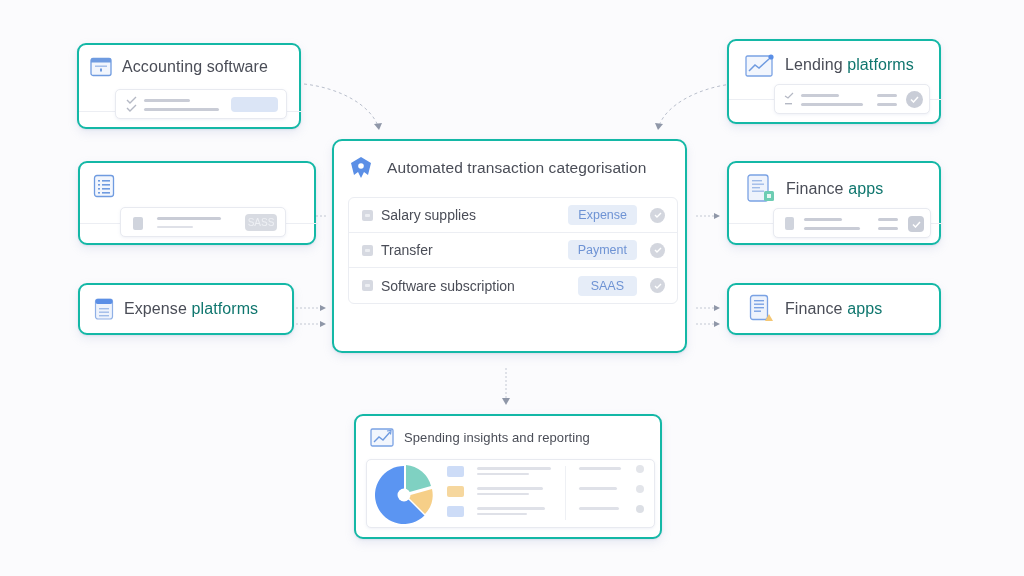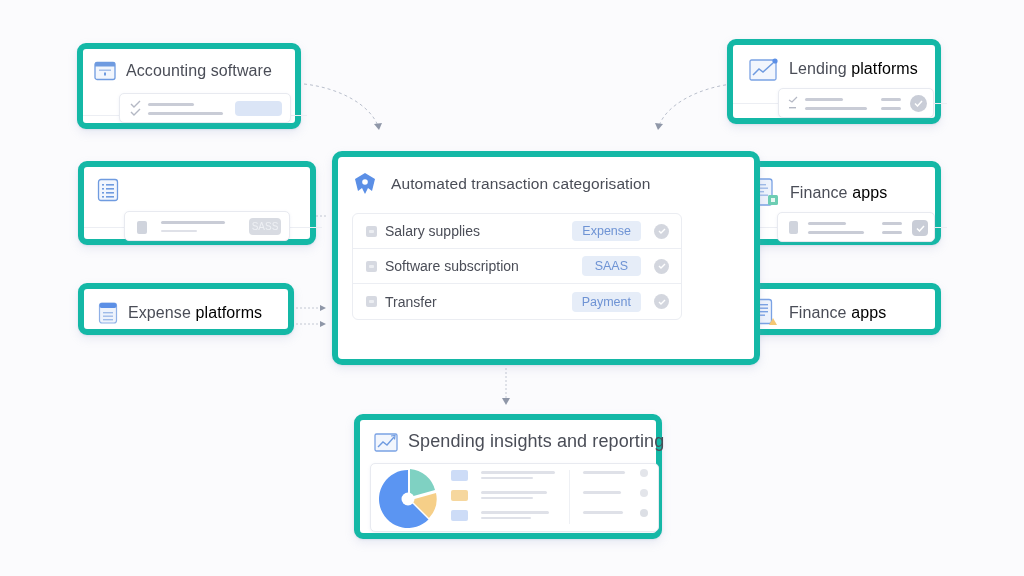--- a/index.html
+++ b/index.html
@@ -6,32 +6,32 @@
   html, body { width: 1024px; height: 576px; overflow: hidden; }
   body {
     background: #fbfbfd;
     font-family: "Liberation Sans", "DejaVu Sans", sans-serif;
     color: #4a4d57;
     position: relative;
   }
   .card {
     position: absolute;
     background: #ffffff;
-    border: 6px solid #14b8a6;
+    border: 2px solid #14b8a6;
     border-radius: 9px;
     box-shadow: 0 4px 10px rgba(150,160,200,0.18), 0 1px 2px rgba(150,160,200,0.2);
   }
   .card-head {
     display: flex; align-items: center; gap: 10px;
     position: absolute;
   }
   .card-title {
     font-size: 16px; color: #4a4d57; white-space: nowrap; letter-spacing: 0.1px;
   }
-  .card-title .light { color: #000000; }
+  .card-title .light { color: #0f766e; }
   .mini {
     position: absolute;
     background: #fff;
     border: 1px solid #e8eaf0;
     border-radius: 5px;
     box-shadow: 0 1px 3px rgba(150,160,200,0.15);
   }
   .divider {
     position: absolute; height: 1px; background: #eceef3;
   }
@@ -231,70 +231,70 @@
       <rect x="5" y="6" width="10" height="1.4" fill="#7aa2e4"></rect>
       <rect x="5" y="9.5" width="10" height="1.4" fill="#7aa2e4"></rect>
       <rect x="5" y="13" width="10" height="1.4" fill="#7aa2e4"></rect>
       <rect x="5" y="16.5" width="7" height="1.4" fill="#7aa2e4"></rect>
       <path d="M16 27 L20 20 L24 27 Z" fill="#f4c774"></path>
     </svg>
     <span class="card-title"><span>Finance</span><span class="light"> apps</span></span>
   </div>
 </div>
 
-<div class="card" style="left:332px;top:151px;width:428px;height:214px;border-radius:10px;">
+<div class="card" style="left:332px;top:139px;width:355px;height:214px;border-radius:10px;">
   <div class="card-head" style="left:15px;top:15px;gap:14px;">
     <svg width="24" height="24" viewBox="0 0 24 24">
       <path d="M12 1 L22 7 L19 19 L15 16 L12 22 L9 16 L5 19 L2 7 Z" fill="#5b8fe6"></path>
       <circle cx="12" cy="10" r="2.8" fill="#ffffff"></circle>
     </svg>
     <span class="card-title" style="font-size:15.5px;">Automated transaction categorisation</span>
   </div>
   <div class="tx-list">
     <div class="tx-row">
       <span class="tx-box"></span>
       <span class="tx-label">Salary supplies</span>
       <span class="tx-chip">Expense</span>
       <span class="tx-check">
           <svg width="8" height="6" viewBox="0 0 8 6">
             <path d="M1 3 L3 5 L7 1" stroke="#fff" stroke-width="1.4" fill="none"></path>
           </svg>
         </span>
     </div>
     <div class="tx-row">
       <span class="tx-box"></span>
+      <span class="tx-label">Transfer</span>
+      <span class="tx-chip">Payment</span>
+      <span class="tx-check">
+          <svg width="8" height="6" viewBox="0 0 8 6">
+            <path d="M1 3 L3 5 L7 1" stroke="#fff" stroke-width="1.4" fill="none"></path>
+          </svg>
+        </span>
+    </div>
+    <div class="tx-row">
+      <span class="tx-box"></span>
       <span class="tx-label">Software subscription</span>
       <span class="tx-chip" style="padding:0 13px;">SAAS</span>
       <span class="tx-check">
           <svg width="8" height="6" viewBox="0 0 8 6">
             <path d="M1 3 L3 5 L7 1" stroke="#fff" stroke-width="1.4" fill="none"></path>
           </svg>
         </span>
     </div>
-    <div class="tx-row">
-      <span class="tx-box"></span>
-      <span class="tx-label">Transfer</span>
-      <span class="tx-chip">Payment</span>
-      <span class="tx-check">
-          <svg width="8" height="6" viewBox="0 0 8 6">
-            <path d="M1 3 L3 5 L7 1" stroke="#fff" stroke-width="1.4" fill="none"></path>
-          </svg>
-        </span>
-    </div>
   </div>
 </div>
 
 <div class="card" style="left:354px;top:414px;width:308px;height:125px;border-radius:9px;">
   <div class="card-head" style="left:14px;top:11px;">
     <svg width="24" height="20" viewBox="0 0 24 20">
       <rect x="1" y="2" width="22" height="17" rx="1.5" fill="#f2f6fd" stroke="#7aa2e4" stroke-width="1.3"></rect>
       <path d="M4 15 L9 10 L13 13 L20 5" stroke="#6f9be0" stroke-width="1.4" fill="none"></path>
       <path d="M17 4 L21 3.5 L20.5 7.5" stroke="#6f9be0" stroke-width="1.2" fill="none"></path>
     </svg>
-    <span class="card-title" style="font-size:18px;">Spending insights and reporting</span>
+    <span class="card-title" style="font-size:13px;">Spending insights and reporting</span>
   </div>
   <div class="mini" style="left:10px;top:43px;width:289px;height:69px;">
     <svg class="icon" style="left:6px;top:4px;" width="62" height="62" viewBox="0 0 62 62">
 
       <path d="M31 31 L31 2 A29 29 0 1 0 51.5 51.5 Z" fill="#5b95f2"></path>
 
       <path d="M33 29 L33 1 A28 28 0 0 1 58 22 Z" fill="#7fd1c2"></path>
 
       <path d="M34 32 L59 25 A28 28 0 0 1 52 50 Z" fill="#f6cf88"></path>
       <circle cx="31" cy="31" r="6.5" fill="#ffffff"></circle>

